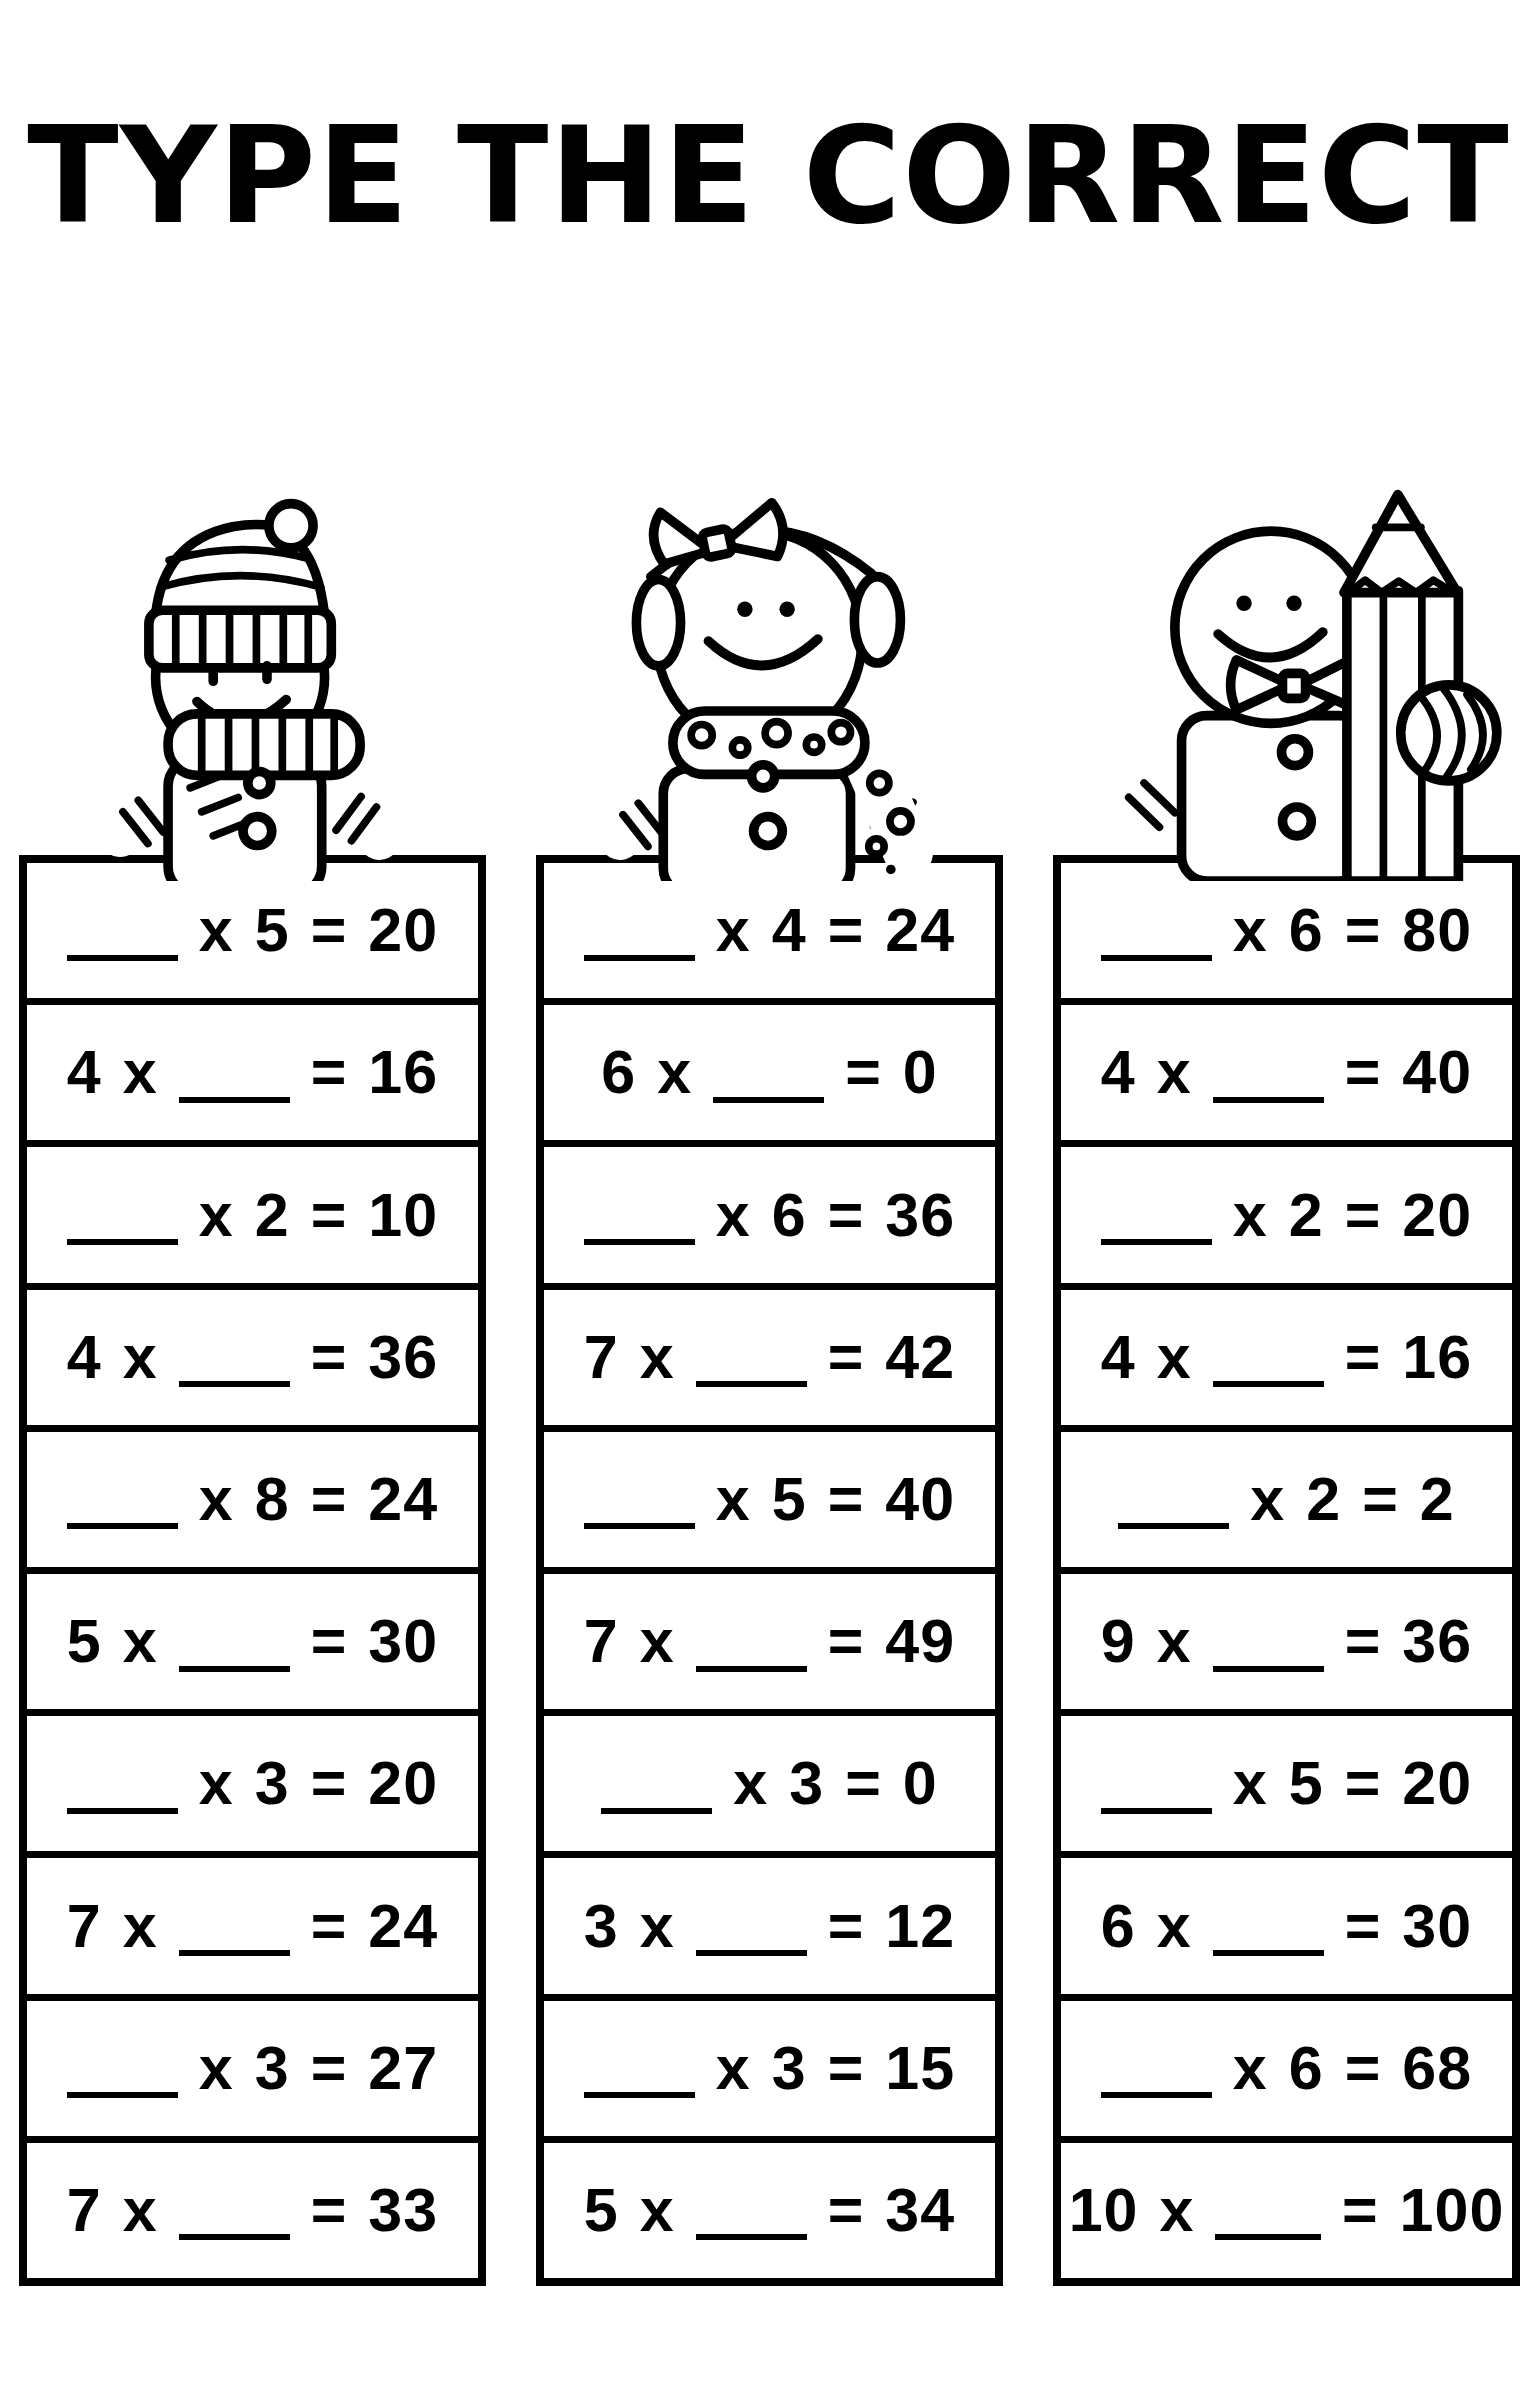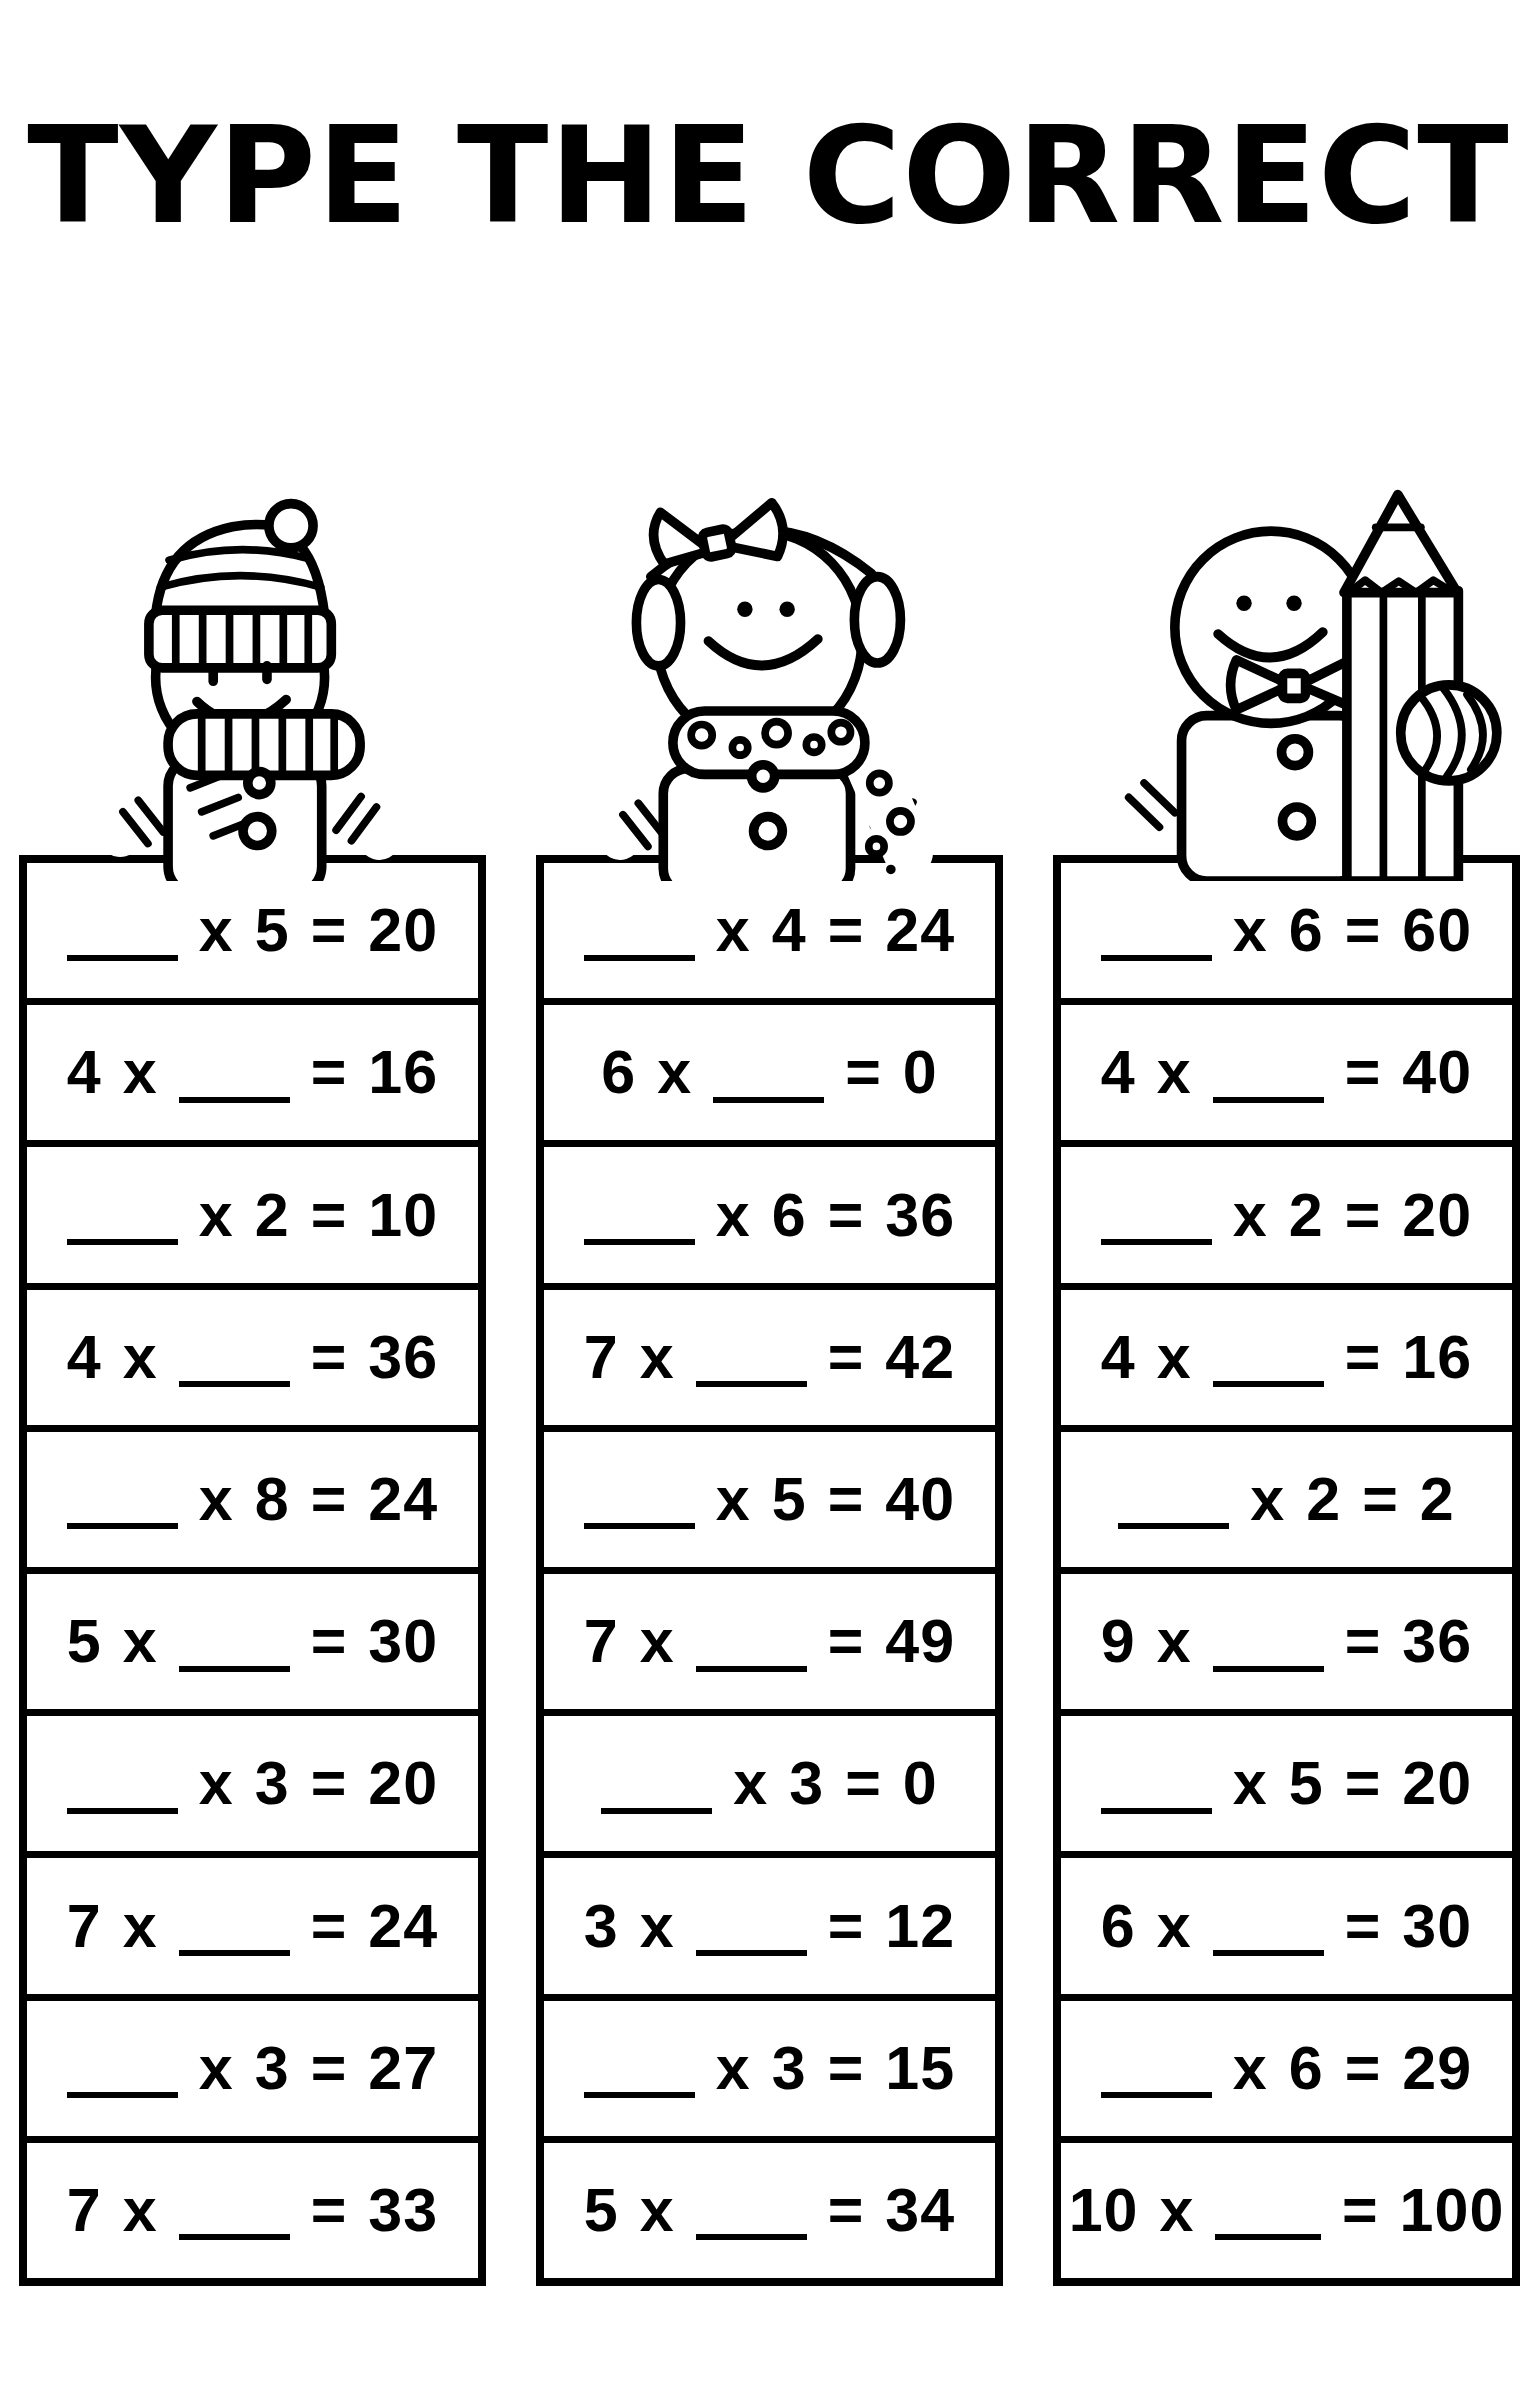--- a/index.html
+++ b/index.html
@@ -321,21 +321,21 @@
         </div>
       </div>
   </div>
   <div class="ptable t3">
     <div class="rows">
         <div class="problem-row">
           <span class="blank"></span>
           <span class="tok">x</span>
           <span class="tok">6</span>
           <span class="tok">=</span>
-          <span class="tok">60</span>
+          <span class="tok">80</span>
         </div>
         <div class="problem-row">
           <span class="tok">4</span>
           <span class="tok">x</span>
           <span class="blank"></span>
           <span class="tok">=</span>
           <span class="tok">40</span>
         </div>
         <div class="problem-row">
           <span class="blank"></span>
@@ -377,21 +377,21 @@
           <span class="tok">x</span>
           <span class="blank"></span>
           <span class="tok">=</span>
           <span class="tok">30</span>
         </div>
         <div class="problem-row">
           <span class="blank"></span>
           <span class="tok">x</span>
           <span class="tok">6</span>
           <span class="tok">=</span>
-          <span class="tok">29</span>
+          <span class="tok">68</span>
         </div>
         <div class="problem-row">
           <span class="tok">10</span>
           <span class="tok">x</span>
           <span class="blank"></span>
           <span class="tok">=</span>
           <span class="tok">100</span>
         </div>
       </div>
   </div>

